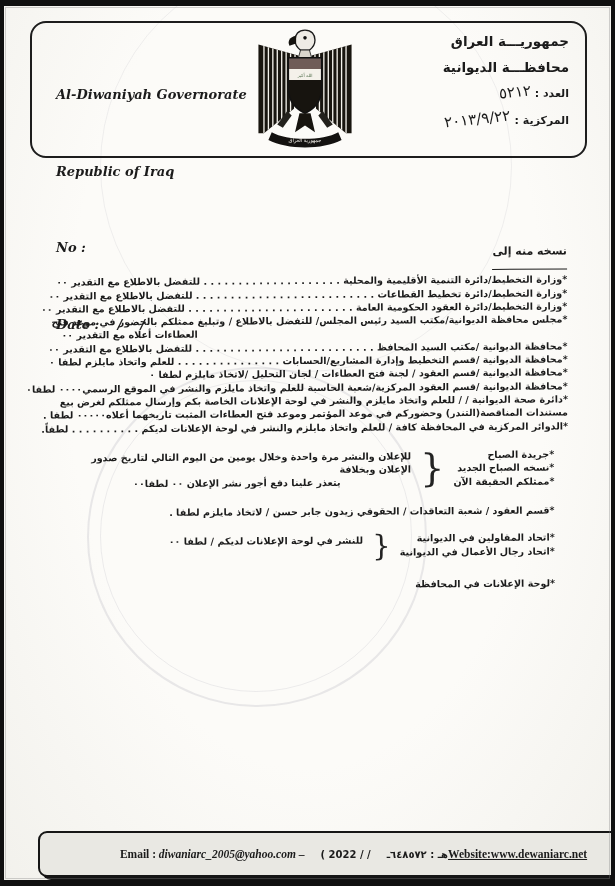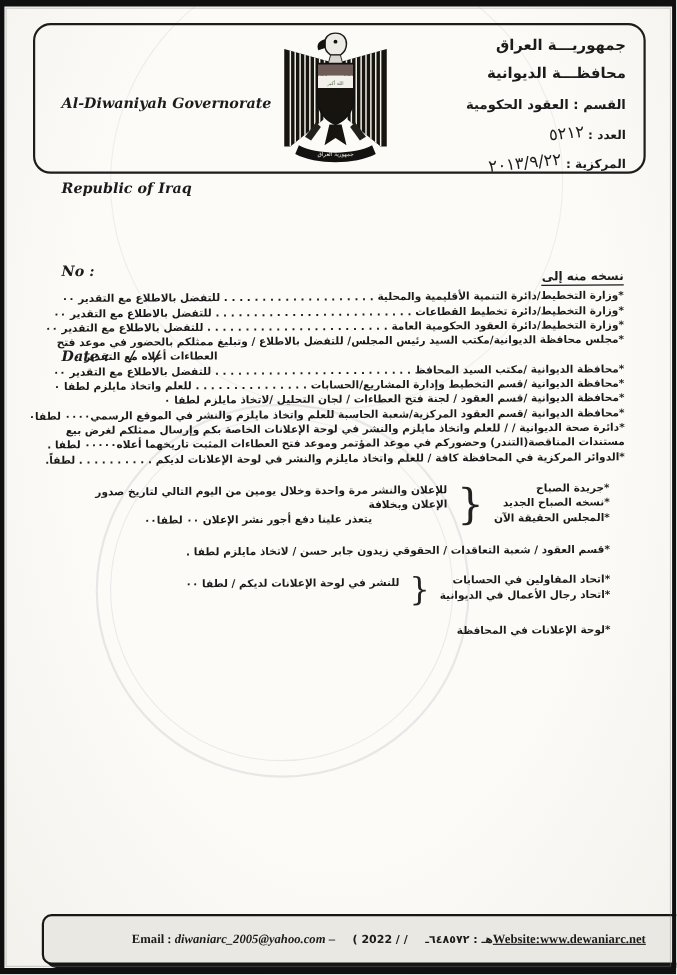--- a/index.html
+++ b/index.html
@@ -25,21 +25,21 @@
   .ar-row2{font-size:13.5px;line-height:27px;}
   .ar-row3{font-size:12px;line-height:29px;}
   .ar-row4{font-size:11px;line-height:23px;}
   .ar-row5{font-size:11px;line-height:29px;}
   .hand{display:inline-block;font-size:15px;font-weight:400;transform:rotate(-6deg);letter-spacing:1px;}
   .emblem{position:absolute;left:50%;top:6px;width:112px;height:122px;margin-left:-60px;}
 
   
   .docbody{position:absolute;left:62px;top:246px;width:506px;direction:rtl;text-align:right;
            font-weight:bold;font-size:9.6px;line-height:13.3px;transform:rotate(-.35deg);z-index:1;}
-  .heading{display:inline-block;font-size:11px;border-bottom:1.4px solid #1b1b1b;padding-bottom:1px;margin-bottom:3px;}
+  .heading{display:inline-block;font-size:11px;border-bottom:1.4px solid #1b1b1b;padding-bottom:11px;margin-bottom:3px;}
   .bl{white-space:nowrap;}
   .cont-left{text-align:left;white-space:nowrap;}
   .sub{margin-right:14px;}
   .group-row{display:flex;align-items:flex-start;column-gap:9px;margin-right:14px;}
   .group-names div{line-height:13.5px;white-space:nowrap;}
   .brace{font-family:"DejaVu Serif",serif;font-weight:200;color:#222;align-self:center;line-height:1;}
   .brace-lg{font-size:38px;}
   .brace-sm{font-size:29px;}
   .group-note{flex:1;text-align:right;padding-top:1px;}
   .note-l2{text-align:center;}
@@ -129,21 +129,20 @@
       <path d="M66,74 L75,86 L70,89 L62,78 Z" fill="#23211c"></path>
       <path d="M45,76 L41,93 L50,87 L59,93 L55,76 Z" fill="#17140f"></path>
 
       <path d="M20,93 C34,101 66,101 80,93 L83,100 C66,109 34,109 17,100 Z" fill="#141210"></path>
       <text x="50" y="101.5" text-anchor="middle" font-size="4.6" fill="#f1eee7">جمهورية العراق</text>
     </svg>
 
     <div class="hdr-ar">
       <div class="ar-row1">جمهوريـــة العراق</div>
       <div class="ar-row2">محافظـــة الديوانية</div>
-      <div class="ar-row3">القسم : العقود الحكومية</div>
       <div class="ar-row4"><span>العدد :</span> <span class="hand">٥٢١٢</span></div>
       <div class="ar-row5"><span>المركزية :</span> <span class="hand">٢٠١٣/٩/٢٢</span></div>
     </div>
   </div>
 
   <div class="docbody">
     <div>
       <span class="heading">نسخه منه إلى</span>
     </div>
     <div class="bl">*وزارة التخطيط/دائرة التنمية الأقليمية والمحلية . . . . . . . . . . . . . . . . . . . . للتفضل بالاطلاع مع التقدير ٠٠</div>
@@ -156,34 +155,34 @@
     <div class="bl">*محافظة الديوانية /قسم العقود / لجنة فتح العطاءات / لجان التحليل /لاتخاذ مايلزم لطفا ٠</div>
     <div class="bl">*محافظة الديوانية /قسم العقود المركزية/شعبة الحاسبة للعلم واتخاذ مايلزم والنشر في الموقع الرسمي٠٠٠٠ لطفا٠</div>
     <div class="bl">*دائرة صحة الديوانية / / للعلم واتخاذ مايلزم والنشر في لوحة الإعلانات الخاصة بكم وإرسال ممثلكم لغرض بيع</div>
     <div class="bl">مستندات المناقصة(التندر) وحضوركم في موعد المؤتمر وموعد فتح العطاءات المثبت تاريخهما أعلاه٠٠٠٠٠ لطفا .</div>
     <div class="bl">*الدوائر المركزية في المحافظة كافة / للعلم واتخاذ مايلزم والنشر في لوحة الإعلانات لديكم . . . . . . . . . . لطفاً.</div>
 
     <div class="group-row news-row">
       <div class="group-names">
         <div>*جريدة الصباح</div>
         <div>*نسخه الصباح الجديد</div>
-        <div>*المجلس الحقيقة الآن</div>
+        <div>*ممثلكم الحقيقة الآن</div>
       </div>
       <div class="brace brace-lg">{</div>
       <div class="group-note">
         <div>للإعلان والنشر مرة واحدة وخلال يومين من اليوم التالي لتاريخ صدور الإعلان وبخلافة</div>
         <div class="note-l2">يتعذر علينا دفع أجور نشر الإعلان ٠٠ لطفا٠٠</div>
       </div>
     </div>
 
     <div class="bl sub contracts">*قسم العقود / شعبة التعاقدات / الحقوقي زيدون جابر حسن / لاتخاذ مايلزم لطفا .</div>
 
     <div class="group-row unions-row">
       <div class="group-names">
-        <div>*اتحاد المقاولين في الحسابات</div>
+        <div>*اتحاد المقاولين في الديوانية</div>
         <div>*اتحاد رجال الأعمال في الديوانية</div>
       </div>
       <div class="brace brace-sm">{</div>
       <div class="unions-note">للنشر في لوحة الإعلانات لديكم / لطفا ٠٠</div>
     </div>
 
     <div class="bl sub board">*لوحة الإعلانات في المحافظة</div>
   </div>
 
   <div class="footerbox">

